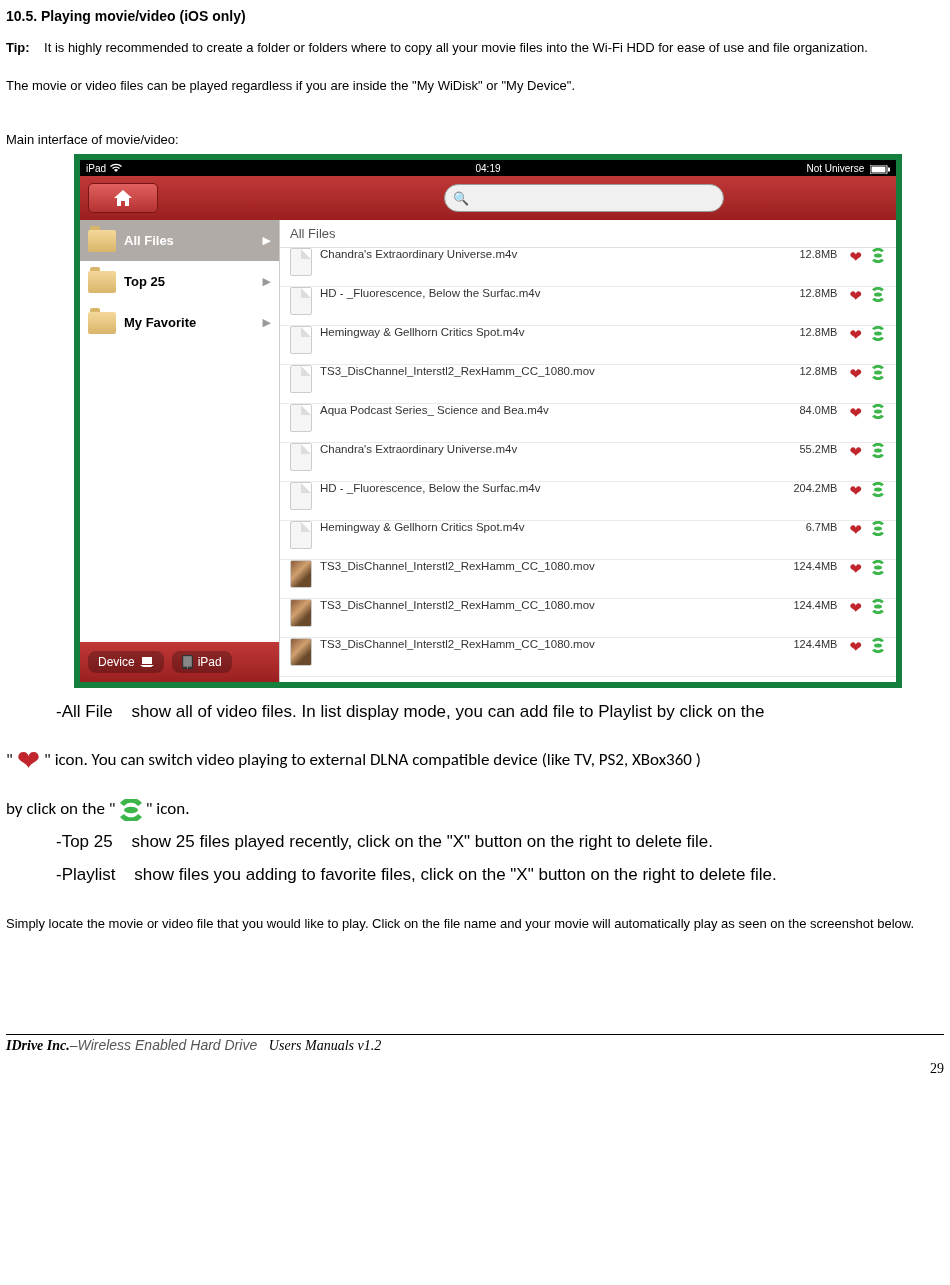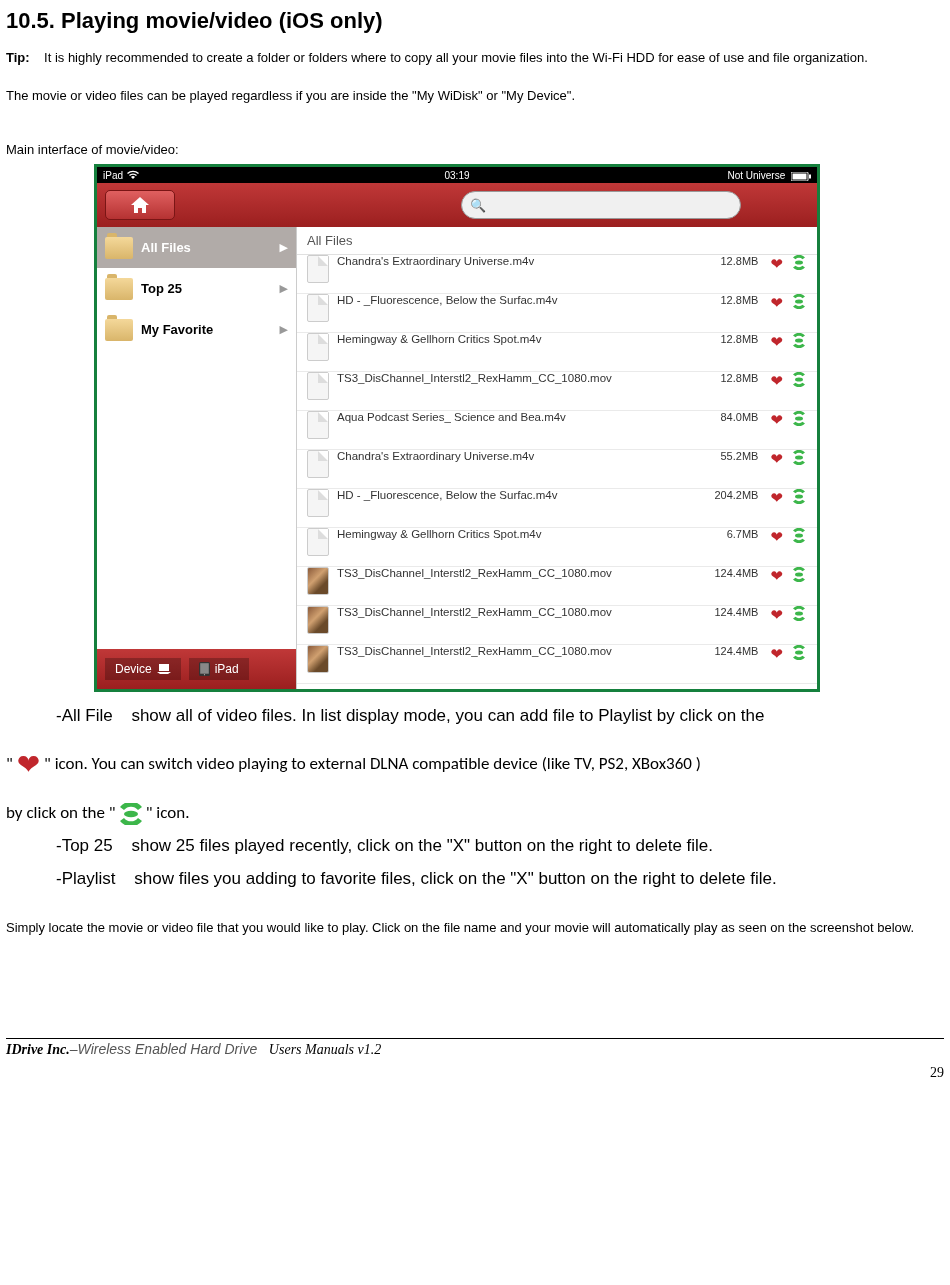--- a/index.html
+++ b/index.html
@@ -4,34 +4,34 @@
   <style>
     * { box-sizing: border-box; margin: 0; padding: 0; }
     body {
       font-family: Arial, Helvetica, sans-serif;
       width: 950px;
       background: #fff;
       color: #000;
       padding: 8px 6px;
     }
     .section-heading {
-      font-size: 22px;
+      font-size: 14px;
       font-weight: bold;
       margin-bottom: 14px;
     }
     .paragraph {
       font-size: 13px;
       line-height: 1.55;
       margin-bottom: 18px;
     }
     .tip-label { font-weight: bold; }
     .screenshot-container {
-      width: 726px;
-      margin: 2px 0 10px 88px;
-      border: 3px solid #15803d;
+      width: 828px;
+      margin: 2px 0 10px 68px;
+      border: 6px solid #15803d;
     }
     .status-bar {
       background: #000;
       color: #fff;
       height: 16px;
       display: flex;
       align-items: center;
       font-size: 10px;
       padding: 0 6px;
       font-family: Arial, sans-serif;
@@ -122,21 +122,21 @@
       background: linear-gradient(#c03838, #9b1f1f);
       display: flex;
       align-items: center;
       padding: 0 8px;
       color: #fff;
       font-size: 12px;
       gap: 8px;
     }
     .bottom-tab {
       background: rgba(0,0,0,0.25);
-      border-radius: 0;
+      border-radius: 8px;
       padding: 4px 10px;
       display: flex;
       align-items: center;
       gap: 5px;
     }
     .content {
       flex: 1;
       overflow: hidden;
     }
     .content-header {
@@ -250,21 +250,21 @@
 <p class="paragraph" style="margin-top:34px;margin-bottom:4px;">Main interface of movie/video:</p>
 
 <div class="screenshot-container">
   <div class="status-bar">
     <div class="status-left">
       <span>iPad</span>
       <svg width="12" height="10" viewBox="0 0 12 10">
           <path d="M6 9 L4 7 A3 3 0 0 1 8 7 Z M2 5 A6 6 0 0 1 10 5 L9 6 A4.5 4.5 0 0 0 3 6 Z M0 3 A9 9 0 0 1 12 3 L11 4 A7.5 7.5 0 0 0 1 4 Z" fill="#fff"></path>
         </svg>
     </div>
-    <div class="status-center">03:19</div>
+    <div class="status-center">04:19</div>
     <div class="status-right">
       <span>Not Universe</span>
       <svg width="20" height="9" viewBox="0 0 20 9" style="vertical-align:middle;margin-left:3px">
           <rect x="0" y="0" width="17" height="9" rx="1" fill="none" stroke="#fff" stroke-width="1"></rect>
           <rect x="18" y="2.5" width="2" height="4" fill="#fff"></rect>
           <rect x="1.5" y="1.5" width="14" height="6" fill="#fff"></rect>
         </svg>
     </div>
   </div>
   <div class="app-header">

